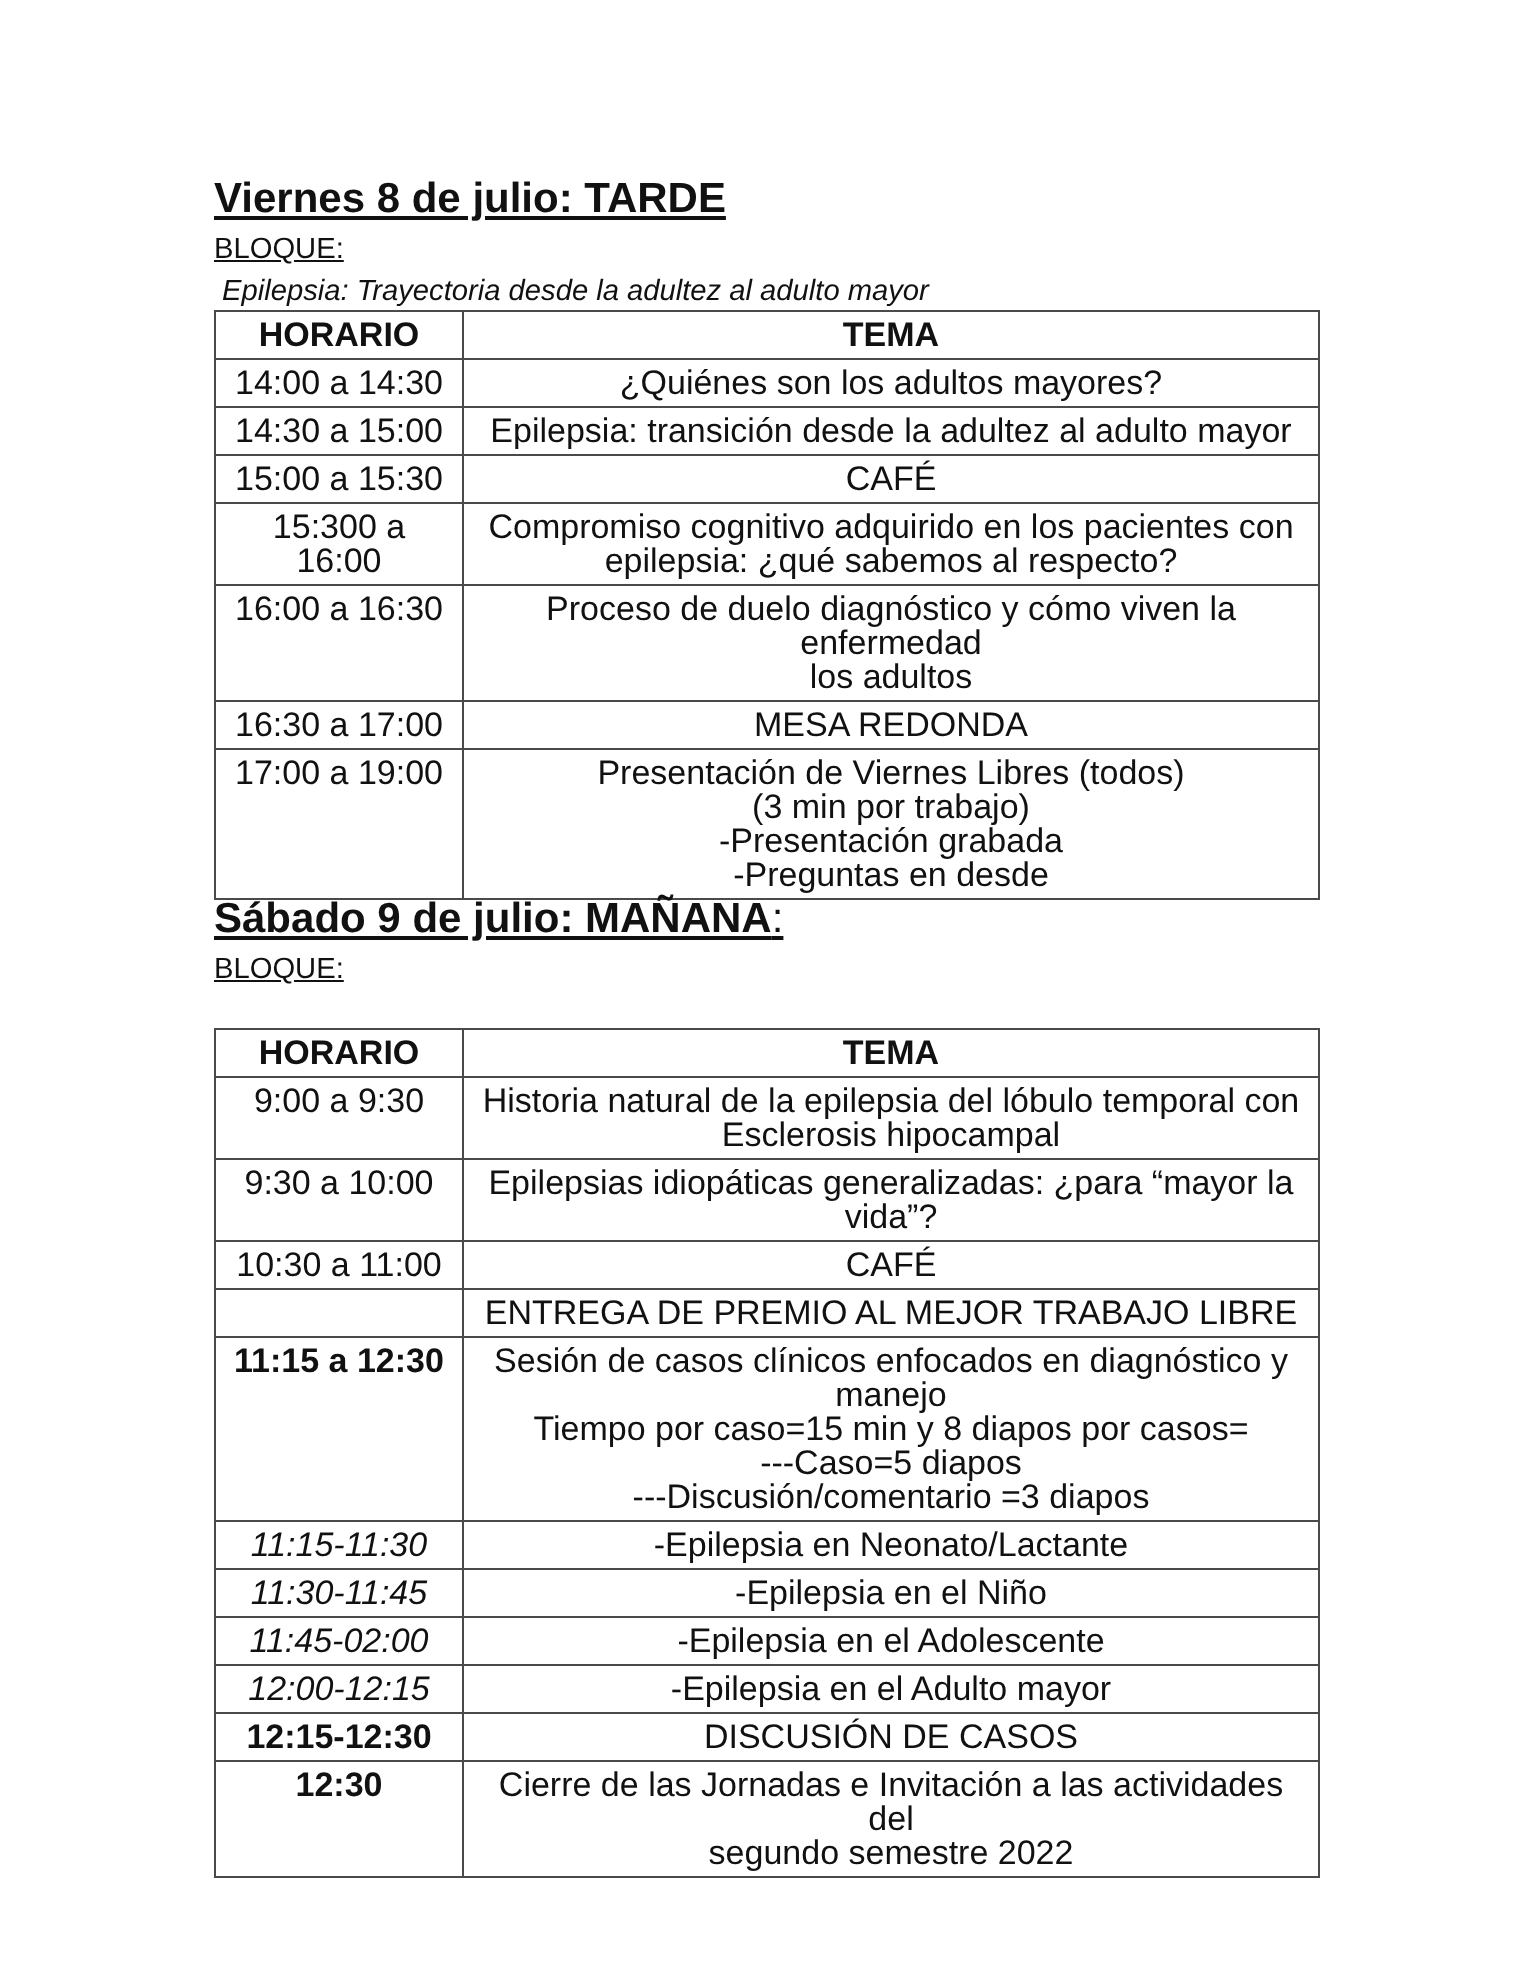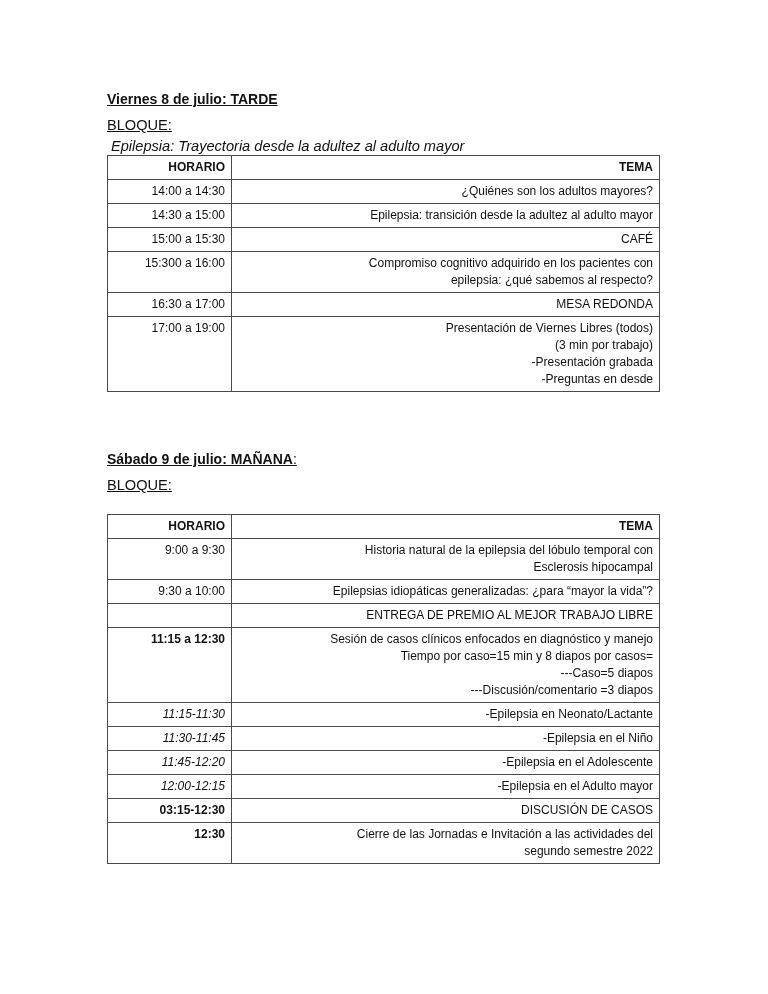--- a/index.html
+++ b/index.html
@@ -20,21 +20,21 @@
       position: absolute;
       left: 107px;
       top: 0;
       width: 552px;
     }
     .day-heading {
       font-weight: bold;
       text-decoration: underline;
       margin: 0;
       padding: 0;
-      font-size: 14px;
+      font-size: 21px;
       line-height: 17px;
     }
     .day-heading .suffix {
       font-weight: normal;
       text-decoration: none;
     }
     .bloque-label {
       text-decoration: underline;
       margin: 0;
     }
@@ -47,22 +47,22 @@
       width: 552px;
       table-layout: fixed;
     }
     table.schedule col.c1 { width: 124px; }
     table.schedule col.c2 { width: 428px; }
     table.schedule th,
     table.schedule td {
       border: 1px solid #4a4a4a;
       padding: 3px 6px 3px 6px;
       vertical-align: top;
-      text-align: right;
-      font-size: 12px;
+      text-align: center;
+      font-size: 17px;
       line-height: 17px;
     }
     table.schedule th {
       font-weight: bold;
     }
     td.time-bold { font-weight: bold; }
     td.time-sub {
       font-style: italic;
       text-align: right;
     }
@@ -117,20 +117,27 @@
           </td>
       </tr>
       <tr>
         <td>15:300 a 16:00</td>
         <td>
           <span class="line">Compromiso cognitivo adquirido en los pacientes con</span>
           <span class="line">epilepsia: ¿qué sabemos al respecto?</span>
         </td>
       </tr>
       <tr>
+        <td>16:00 a 16:30</td>
+        <td>
+          <span class="line">Proceso de duelo diagnóstico y cómo viven la enfermedad</span>
+          <span class="line">los adultos</span>
+        </td>
+      </tr>
+      <tr>
         <td>16:30 a 17:00</td>
         <td>
             <span class="line">MESA REDONDA</span>
           </td>
       </tr>
       <tr>
         <td>17:00 a 19:00</td>
         <td>
           <span class="line">Presentación de Viernes Libres (todos)</span>
           <span class="line">(3 min por trabajo)</span>
@@ -166,20 +173,26 @@
           <span class="line">Esclerosis hipocampal</span>
         </td>
       </tr>
       <tr>
         <td>9:30 a 10:00</td>
         <td>
             <span class="line">Epilepsias idiopáticas generalizadas: ¿para “mayor la vida”?</span>
           </td>
       </tr>
       <tr>
+        <td>10:30 a 11:00</td>
+        <td>
+            <span class="line">CAFÉ</span>
+          </td>
+      </tr>
+      <tr>
         <td></td>
         <td>
             <span class="line">ENTREGA DE PREMIO AL MEJOR TRABAJO LIBRE</span>
           </td>
       </tr>
       <tr>
         <td class="time-bold">11:15 a 12:30</td>
         <td>
           <span class="line">Sesión de casos clínicos enfocados en diagnóstico y manejo</span>
           <span class="line">Tiempo por caso=15 min y 8 diapos por casos=</span>
@@ -193,33 +206,33 @@
             <span class="line">-Epilepsia en Neonato/Lactante</span>
           </td>
       </tr>
       <tr>
         <td class="time-sub">11:30-11:45</td>
         <td>
             <span class="line">-Epilepsia en el Niño</span>
           </td>
       </tr>
       <tr>
-        <td class="time-sub">11:45-12:20</td>
+        <td class="time-sub">11:45-02:00</td>
         <td>
             <span class="line">-Epilepsia en el Adolescente</span>
           </td>
       </tr>
       <tr>
         <td class="time-sub">12:00-12:15</td>
         <td>
             <span class="line">-Epilepsia en el Adulto mayor</span>
           </td>
       </tr>
       <tr>
-        <td class="time-bold">03:15-12:30</td>
+        <td class="time-bold">12:15-12:30</td>
         <td>
             <span class="line">DISCUSIÓN DE CASOS</span>
           </td>
       </tr>
       <tr>
         <td class="time-bold">12:30</td>
         <td>
           <span class="line">Cierre de las Jornadas e Invitación a las actividades del</span>
           <span class="line">segundo semestre 2022</span>
         </td>

